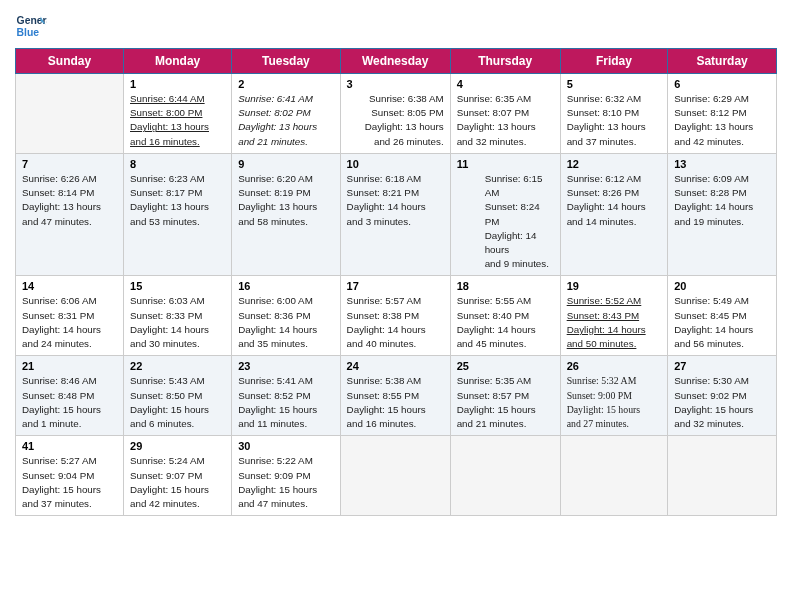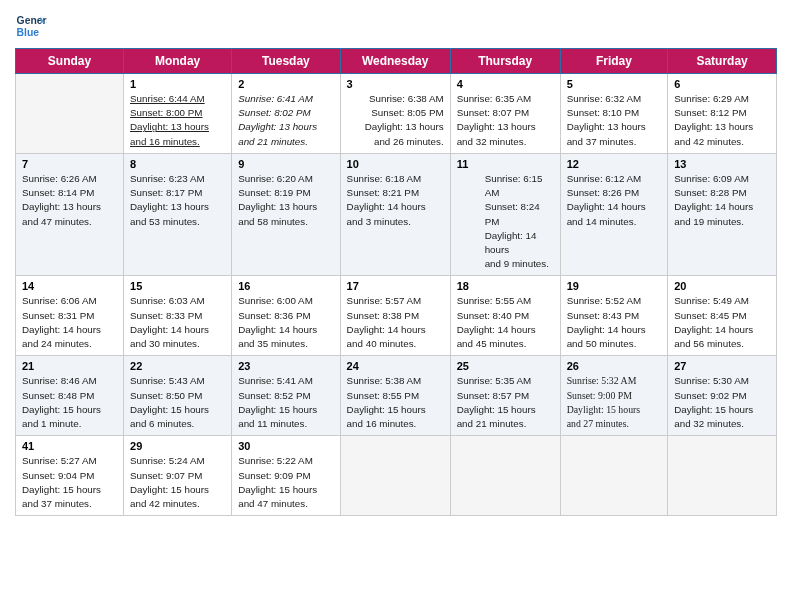--- a/index.html
+++ b/index.html
@@ -248,21 +248,21 @@
           </td>
           <td>
             <span class="day-num">18</span>
             <div class="day-info" style="white-space: pre-line;">Sunrise: 5:55 AM
 Sunset: 8:40 PM
 Daylight: 14 hours
 and 45 minutes.</div>
           </td>
           <td>
             <span class="day-num">19</span>
-            <div class="day-info" style="white-space: pre-line;">Sunrise: 5:52 AM
+            <div class="day-info" style="white-space: pre-line; text-decoration: underline;">Sunrise: 5:52 AM
 Sunset: 8:43 PM
 Daylight: 14 hours
 and 50 minutes.</div>
           </td>
           <td>
             <span class="day-num">20</span>
             <div class="day-info" style="white-space: pre-line;">Sunrise: 5:49 AM
 Sunset: 8:45 PM
 Daylight: 14 hours
 and 56 minutes.</div>

